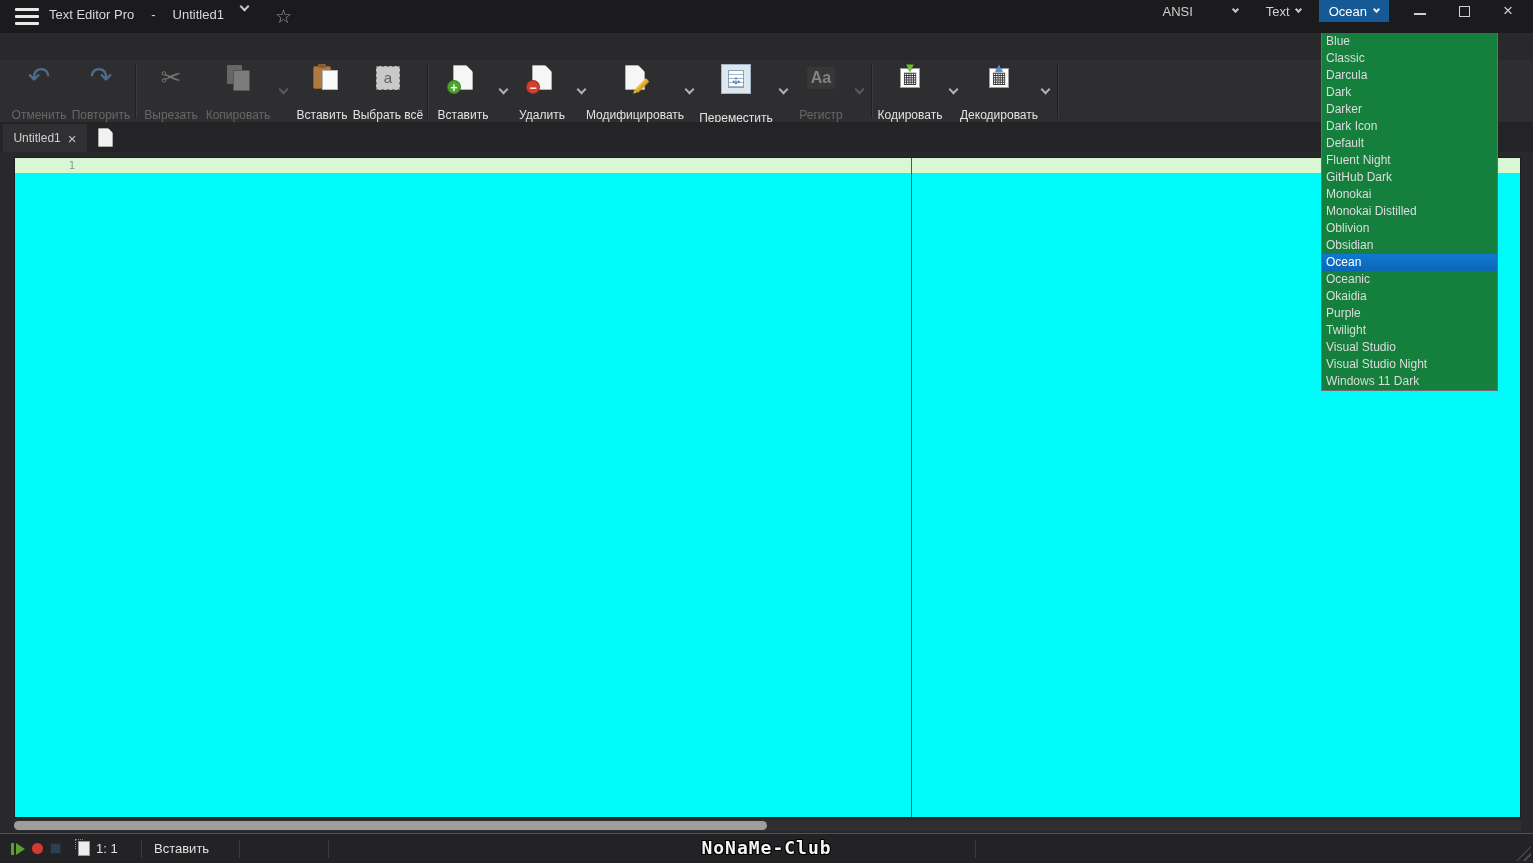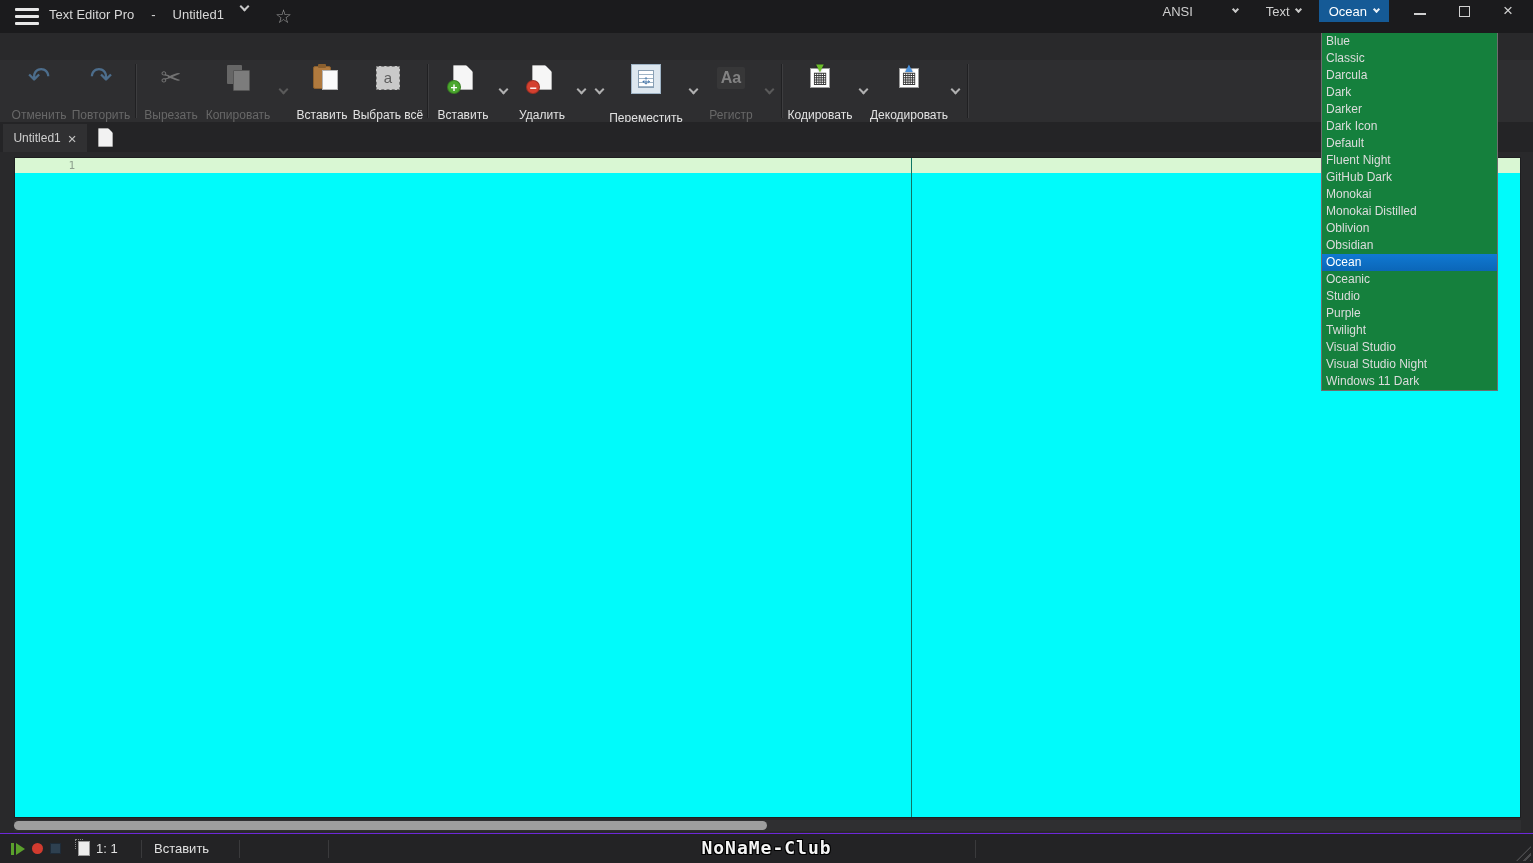--- a/index.html
+++ b/index.html
@@ -265,20 +265,28 @@
         <div class="ic">
             <span class="page">
               <span class="badge red">−</span>
             </span>
           </div>
         <div class="tlabel">Удалить</div>
       </div>
       <div class="tchev">
           <span class="chev"></span>
         </div>
+      <div class="tbtn" style="width:90px;">
+        <div class="ic">
+            <span class="page">
+              <span class="pencil"></span>
+            </span>
+          </div>
+        <div class="tlabel">Модифицировать</div>
+      </div>
       <div class="tchev">
           <span class="chev"></span>
         </div>
       <div class="tbtn" style="width:76px;">
         <div class="ic">
           <span class="ic-move">
             <span class="inner"></span>
             <span class="mh">↔</span>
             <span class="mv">↕</span>
           </span>
@@ -377,21 +385,21 @@
     <div class="ditem">Dark Icon</div>
     <div class="ditem">Default</div>
     <div class="ditem">Fluent Night</div>
     <div class="ditem">GitHub Dark</div>
     <div class="ditem">Monokai</div>
     <div class="ditem">Monokai Distilled</div>
     <div class="ditem">Oblivion</div>
     <div class="ditem">Obsidian</div>
     <div class="ditem selected">Ocean</div>
     <div class="ditem">Oceanic</div>
-    <div class="ditem">Studio</div>
+    <div class="ditem">Okaidia</div>
     <div class="ditem">Purple</div>
     <div class="ditem">Twilight</div>
     <div class="ditem">Visual Studio</div>
     <div class="ditem">Visual Studio Night</div>
     <div class="ditem">Windows 11 Dark</div>
   </div>
 
 </div>
 
 </body></html>

